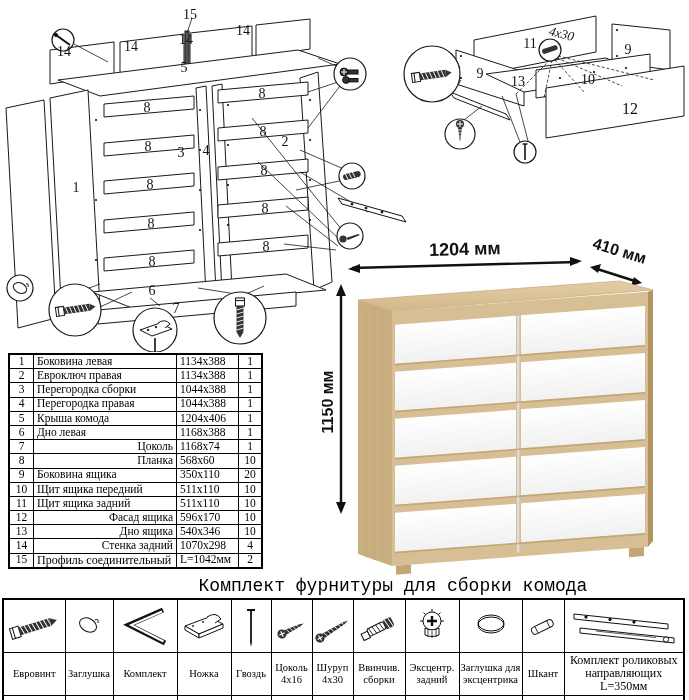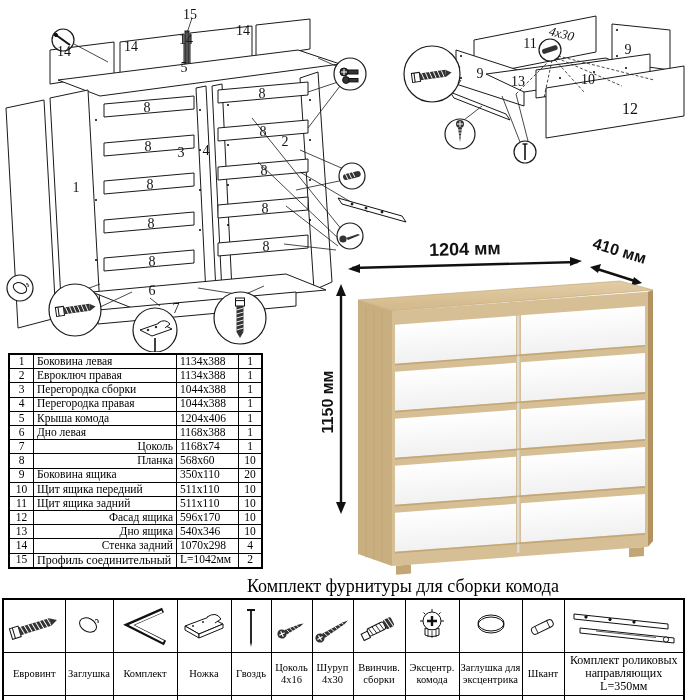--- a/index.html
+++ b/index.html
@@ -15,22 +15,22 @@
   table.parts{border-collapse:collapse;font-size:11.5px;line-height:1;}
   table.parts td{border:1px solid #000;padding:0 3px;height:13.2px;white-space:nowrap;}
   table.parts{border:2px solid #000;}
   td.c-num{width:17px;text-align:center;padding:0 1px;}
   td.c-name{width:136px;}
   td.c-name.center{text-align:right;}
   td.c-size{width:55px;text-align:left;}
   td.c-qty{width:16px;text-align:center;padding:0 1px;}
 
   
-  #hw-title{top:576px;left:118px;width:570px;text-align:center;font-size:18px;
-            font-family:Liberation Serif, serif;}
+  #hw-title{top:576px;left:108px;width:570px;text-align:center;font-size:18px;
+            font-family:Liberation Mono, monospace;}
   #hw-table{left:2px;top:598px;}
   table.hw{border-collapse:collapse;border:2px solid #000;table-layout:fixed;}
   table.hw td{border:1px solid #000;text-align:center;vertical-align:middle;padding:0;}
   tr.hw-icons td{height:52px;}
   tr.hw-labels td{font-size:10.5px;line-height:1.1;height:26px;padding:1px 1px;}
   tr.hw-qty td{font-size:16px;height:21px;}
   tr.hw-icons svg{display:block;margin:0 auto;}
 </style>
 </head>
 <body>
@@ -576,21 +576,21 @@
       </tr>
       <tr class="hw-labels">
         <td>Евровинт</td>
         <td>Заглушка</td>
         <td>Комплект</td>
         <td>Ножка</td>
         <td>Гвоздь</td>
         <td>Цоколь 4x16</td>
         <td>Шуруп 4x30</td>
         <td>Ввинчив. сборки</td>
-        <td>Эксцентр. комода</td>
+        <td>Эксцентр. задний</td>
         <td>Заглушка для эксцентрика</td>
         <td>Шкант</td>
         <td style="font-size:12px">Комплект роликовых направляющих L=350мм</td>
       </tr>
       <tr class="hw-qty">
         <td>34</td>
         <td>6</td>
         <td>1</td>
         <td>5</td>
         <td>100</td>

